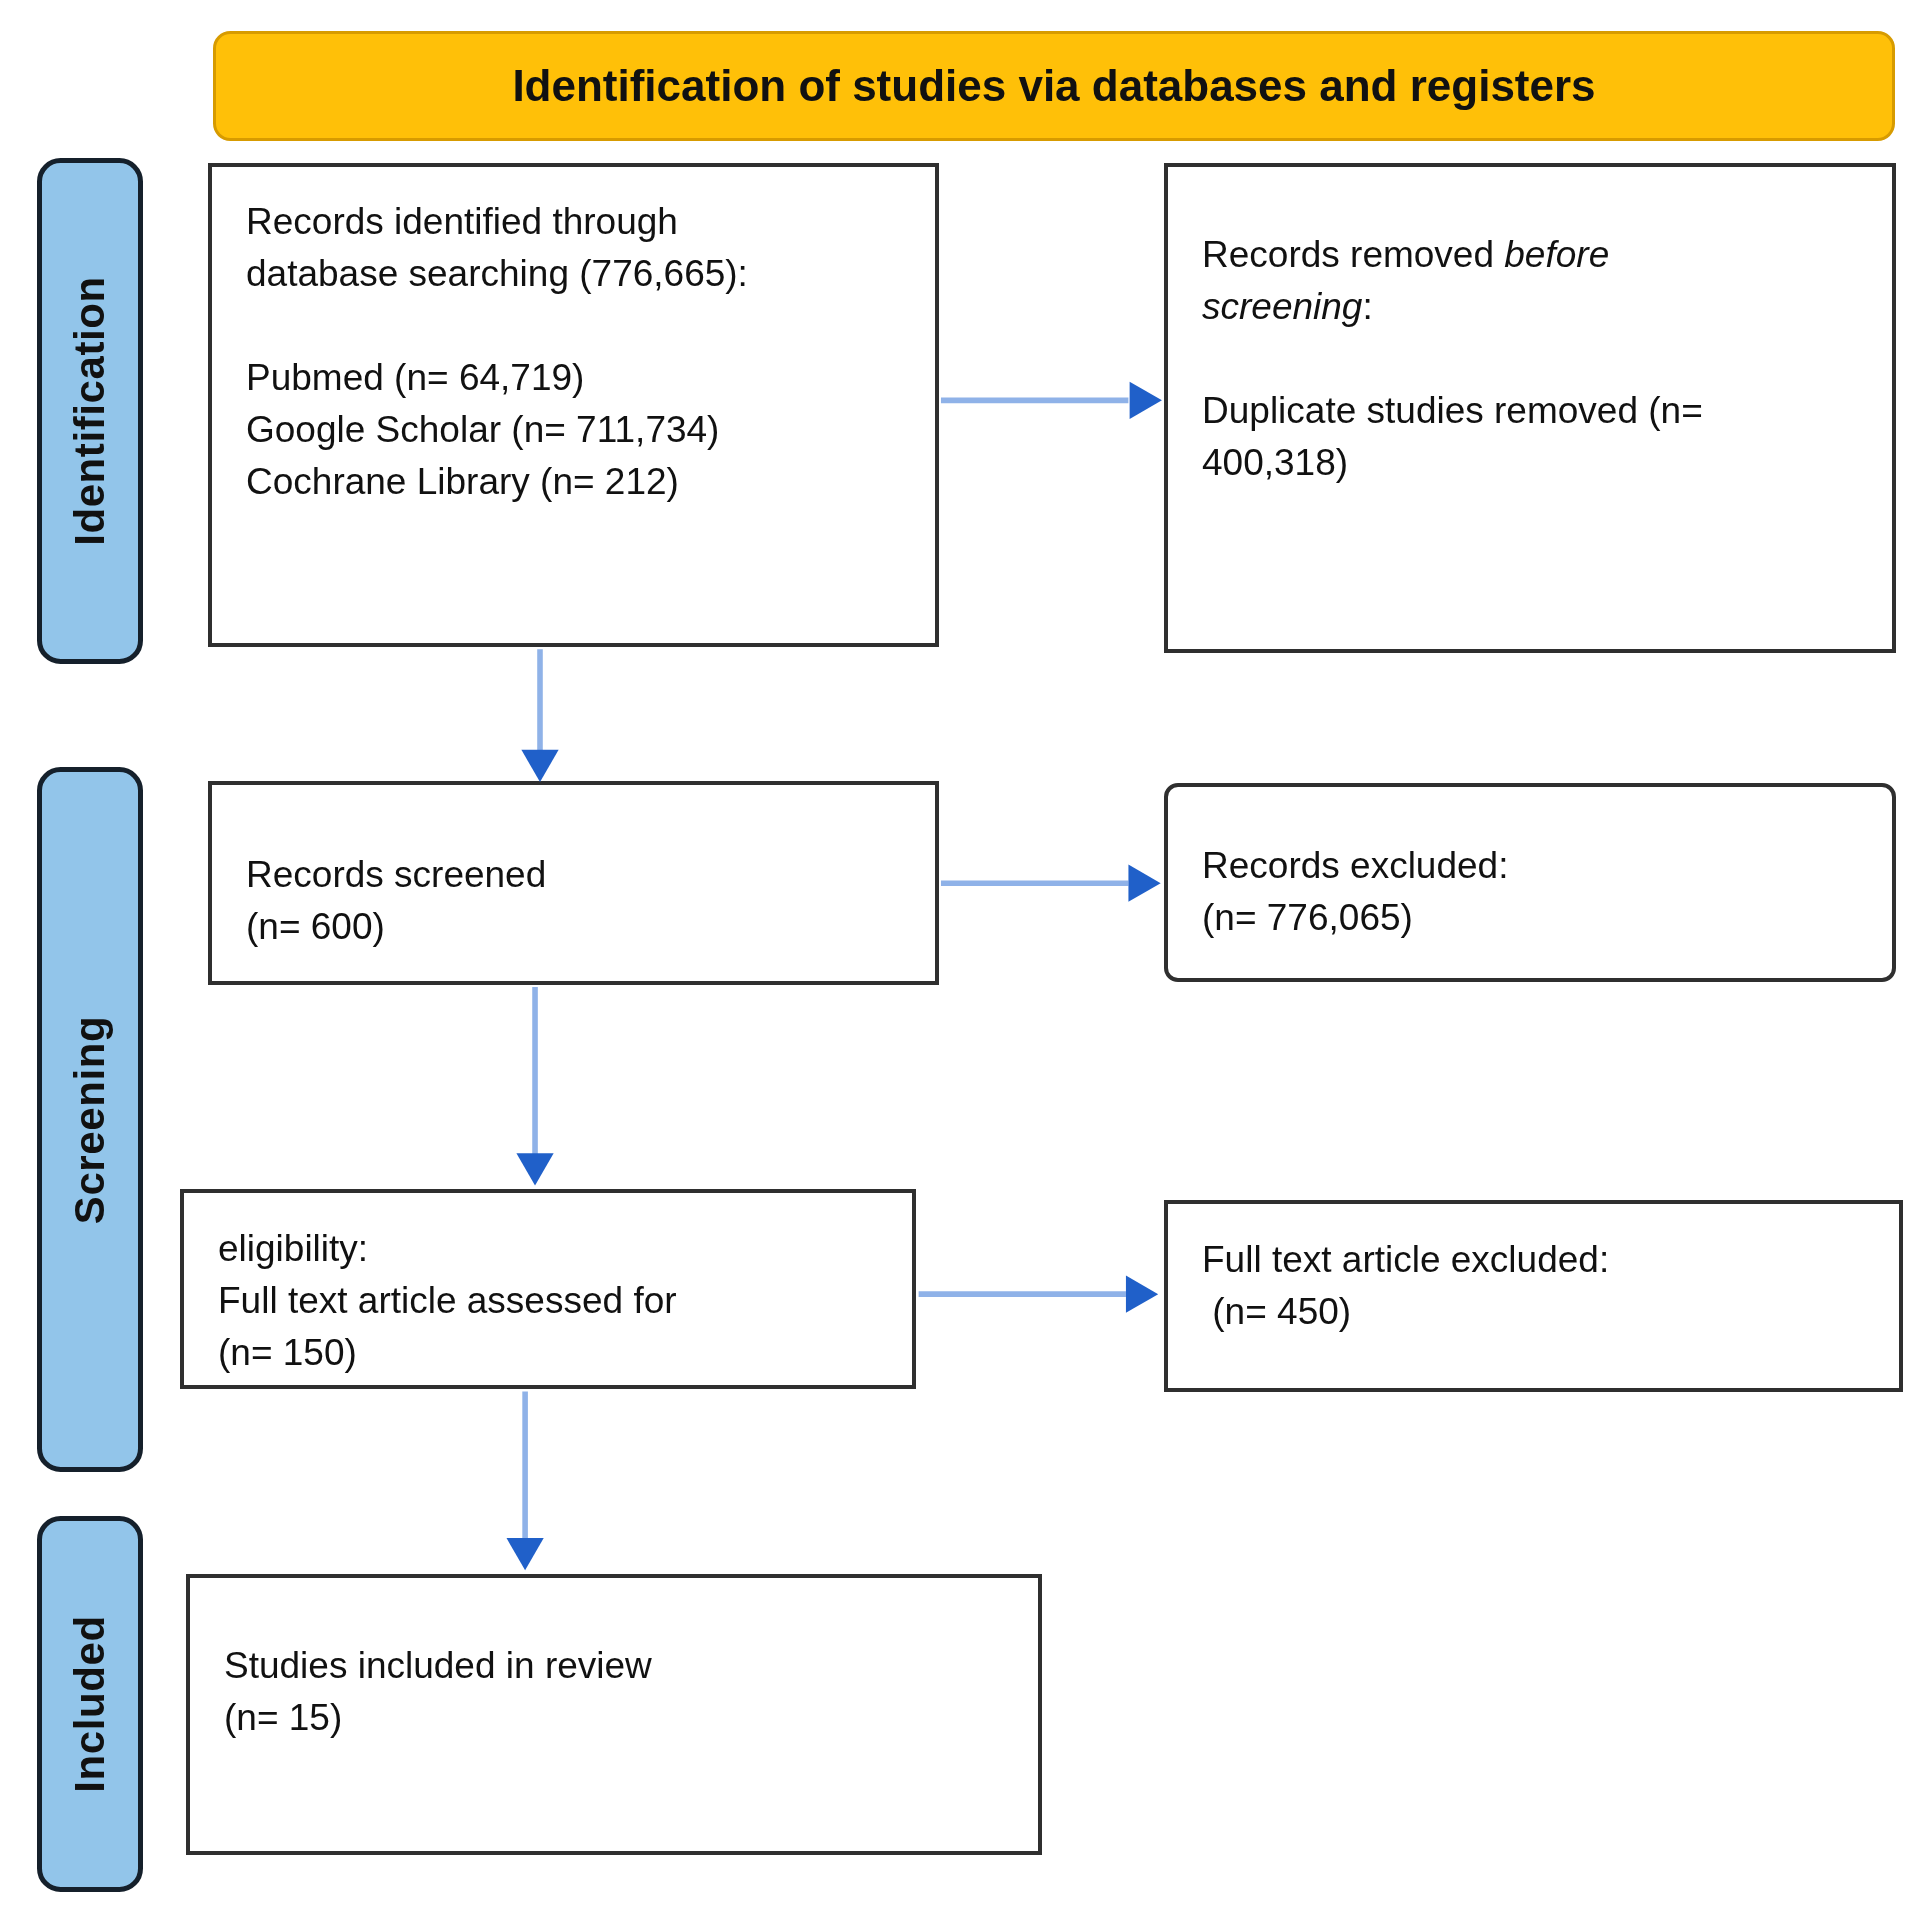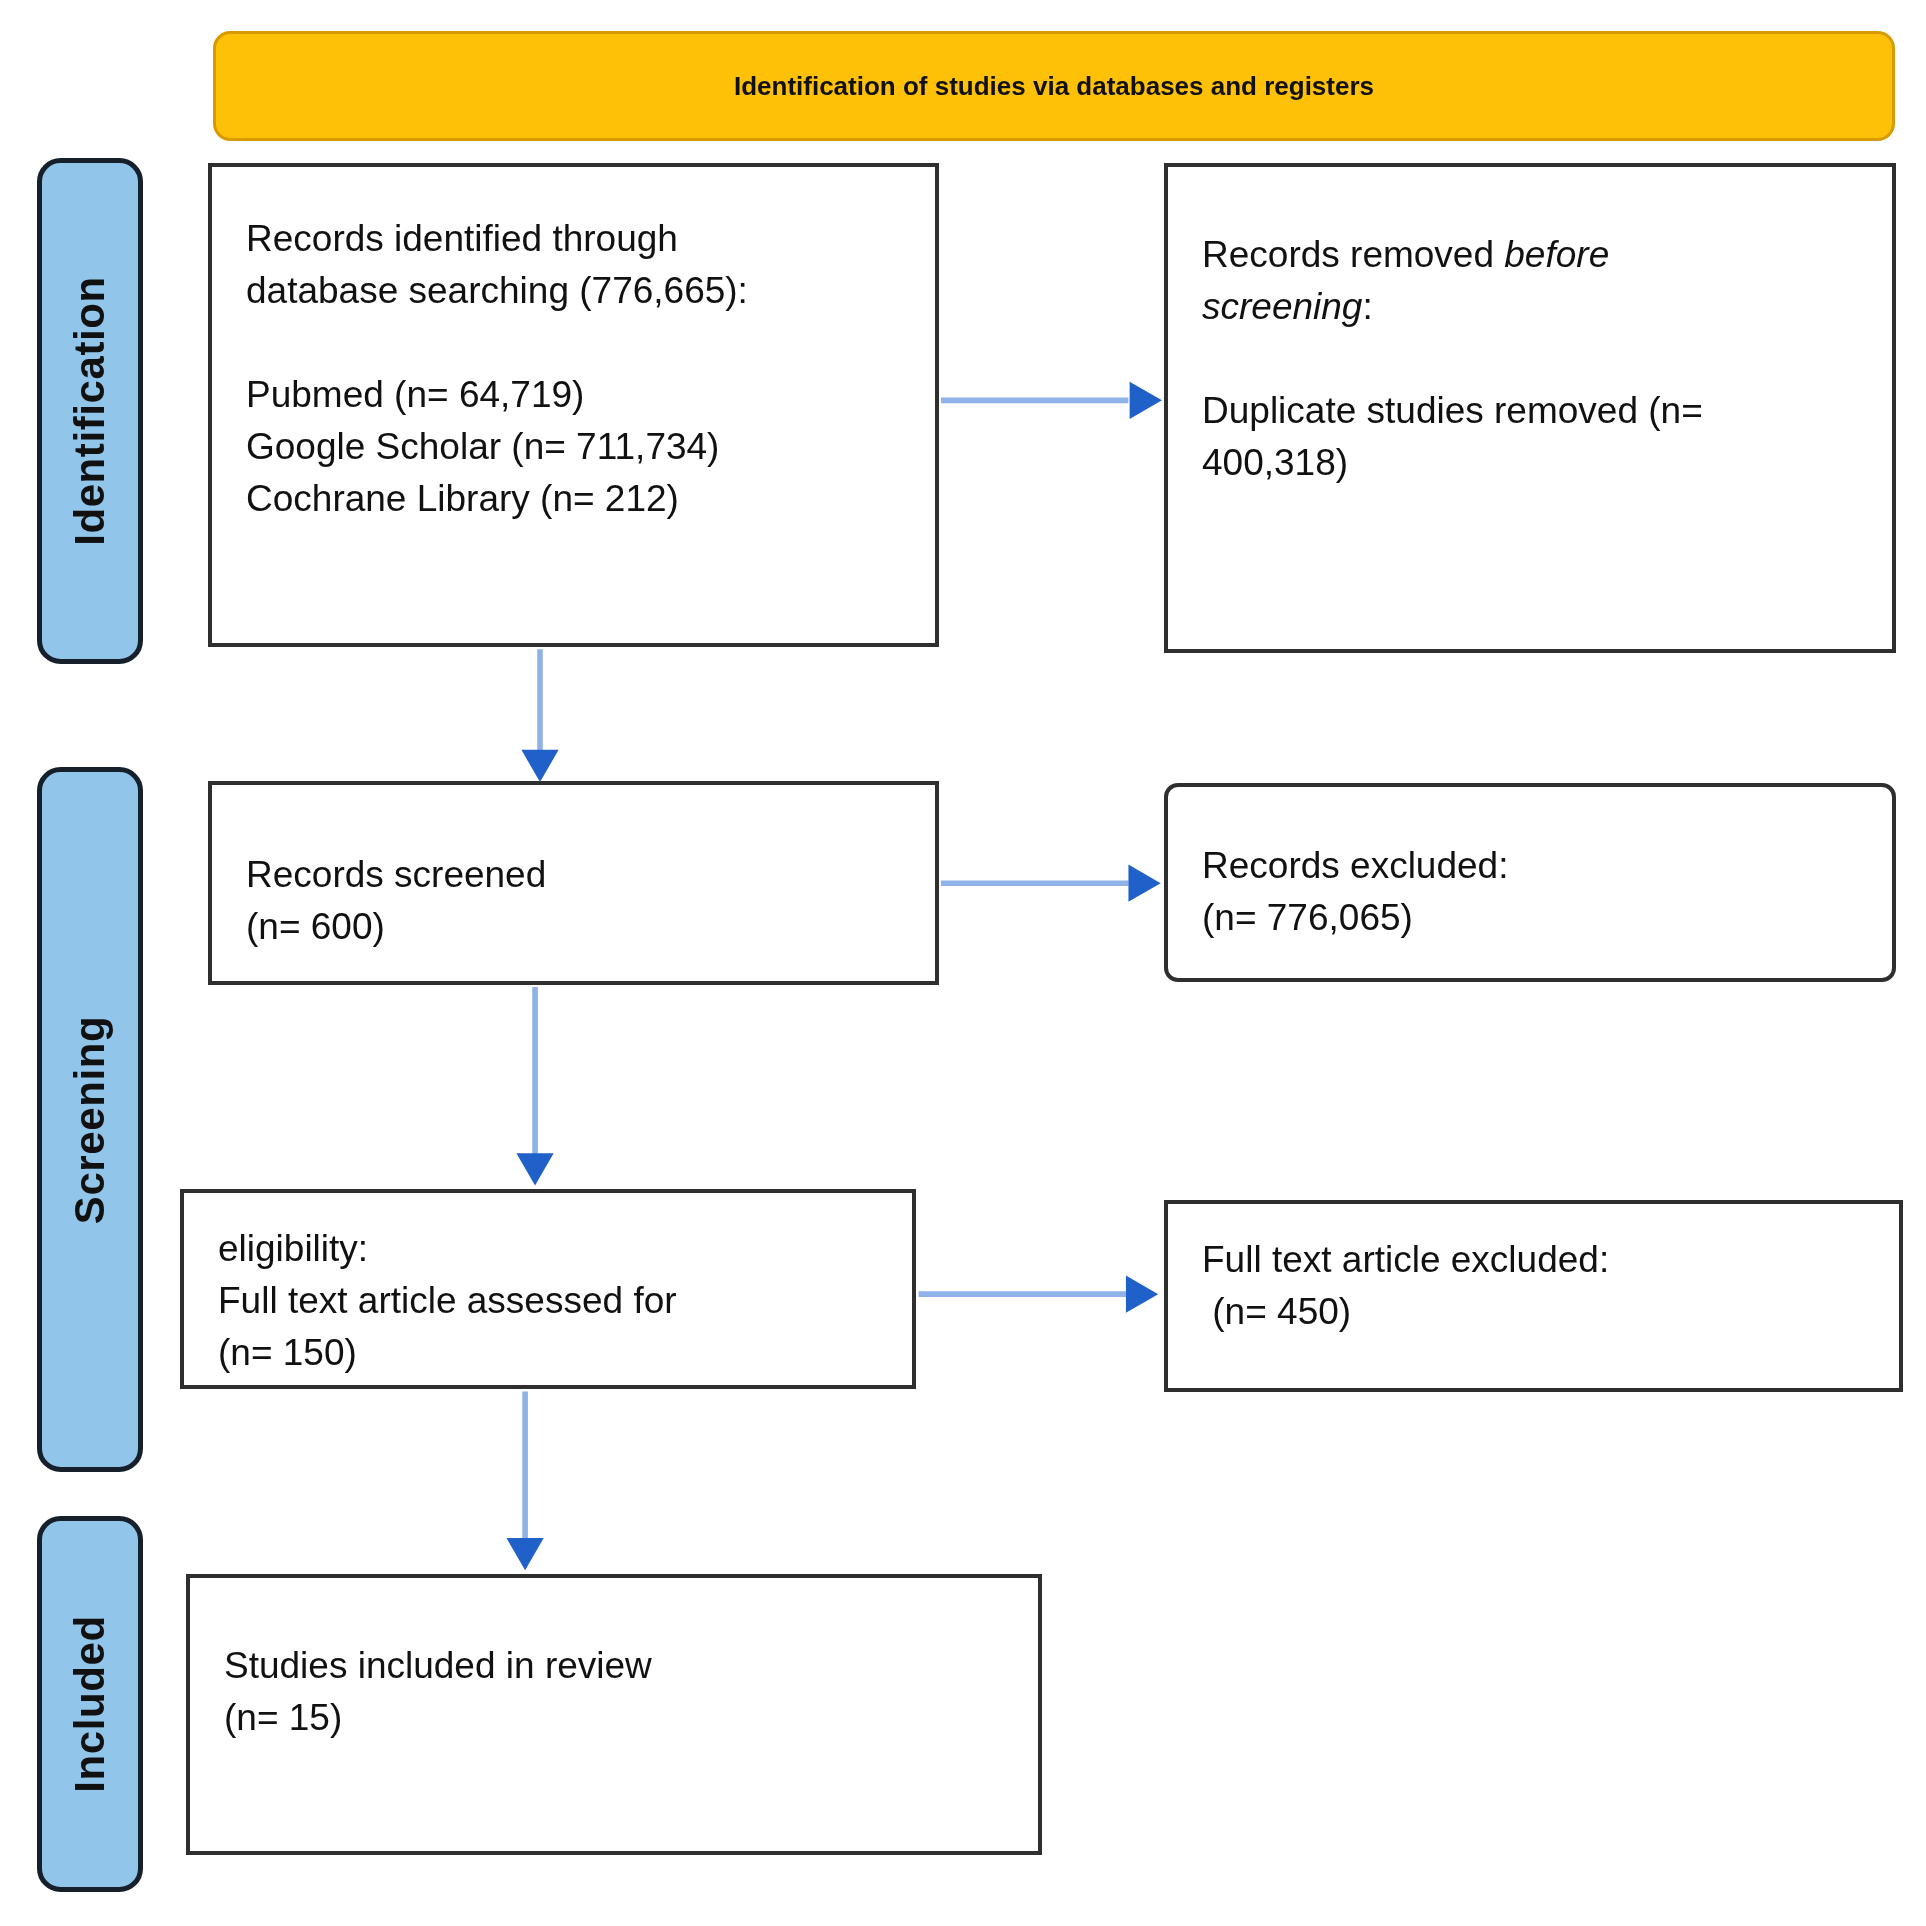--- a/index.html
+++ b/index.html
@@ -20,21 +20,21 @@
     font-family:"Liberation Sans", sans-serif;color:var(--text);
   }
   .canvas{position:absolute;left:0;top:0;width:1926px;height:1926px;}
 
   .banner{
     position:absolute;left:213px;top:31px;width:1682px;height:110px;
     background:var(--banner-fill);
     border:3.7px solid var(--banner-border);
     border-radius:17.4px;
     display:flex;align-items:center;justify-content:center;
-    font-weight:bold;font-size:26px;
+    font-weight:bold;font-size:44px;
   }
 
   .stage-label{
     position:absolute;left:37px;width:106px;
     background:var(--stage-label-fill);
     border:5px solid var(--stage-label-border);
     border-radius:23.6px;
     display:flex;align-items:center;justify-content:center;
   }
   .stage-label span{
@@ -51,21 +51,21 @@
     background:#FFFFFF;
     border:4.3px solid var(--box-border);
     font-size:37px;line-height:52px;
   }
   .flowbox .pad{padding-left:34px;padding-right:18.6px;}
   .line{min-height:52px;white-space:pre-wrap;}
   .blank{height:52px;}
   .it{font-style:italic;}
 
   .box-identified{left:208px;top:163px;width:731px;height:484px;}
-  .box-identified .pad{padding-top:46px;}
+  .box-identified .pad{padding-top:29px;}
   .box-removed{left:1164px;top:163px;width:732px;height:490px;}
   .box-removed .pad{padding-top:62px;}
   .box-screened{left:208px;top:781px;width:731px;height:204px;}
   .box-screened .pad{padding-top:64px;}
   .box-excluded{left:1164px;top:783px;width:732px;height:199px;border-radius:14px;}
   .box-excluded .pad{padding-top:53px;}
   .box-assessed{left:180px;top:1189px;width:736px;height:200px;}
   .box-assessed .pad{padding-top:30px;}
   .box-ft-excluded{left:1164px;top:1200px;width:739px;height:192px;}
   .box-ft-excluded .pad{padding-top:30px;}

